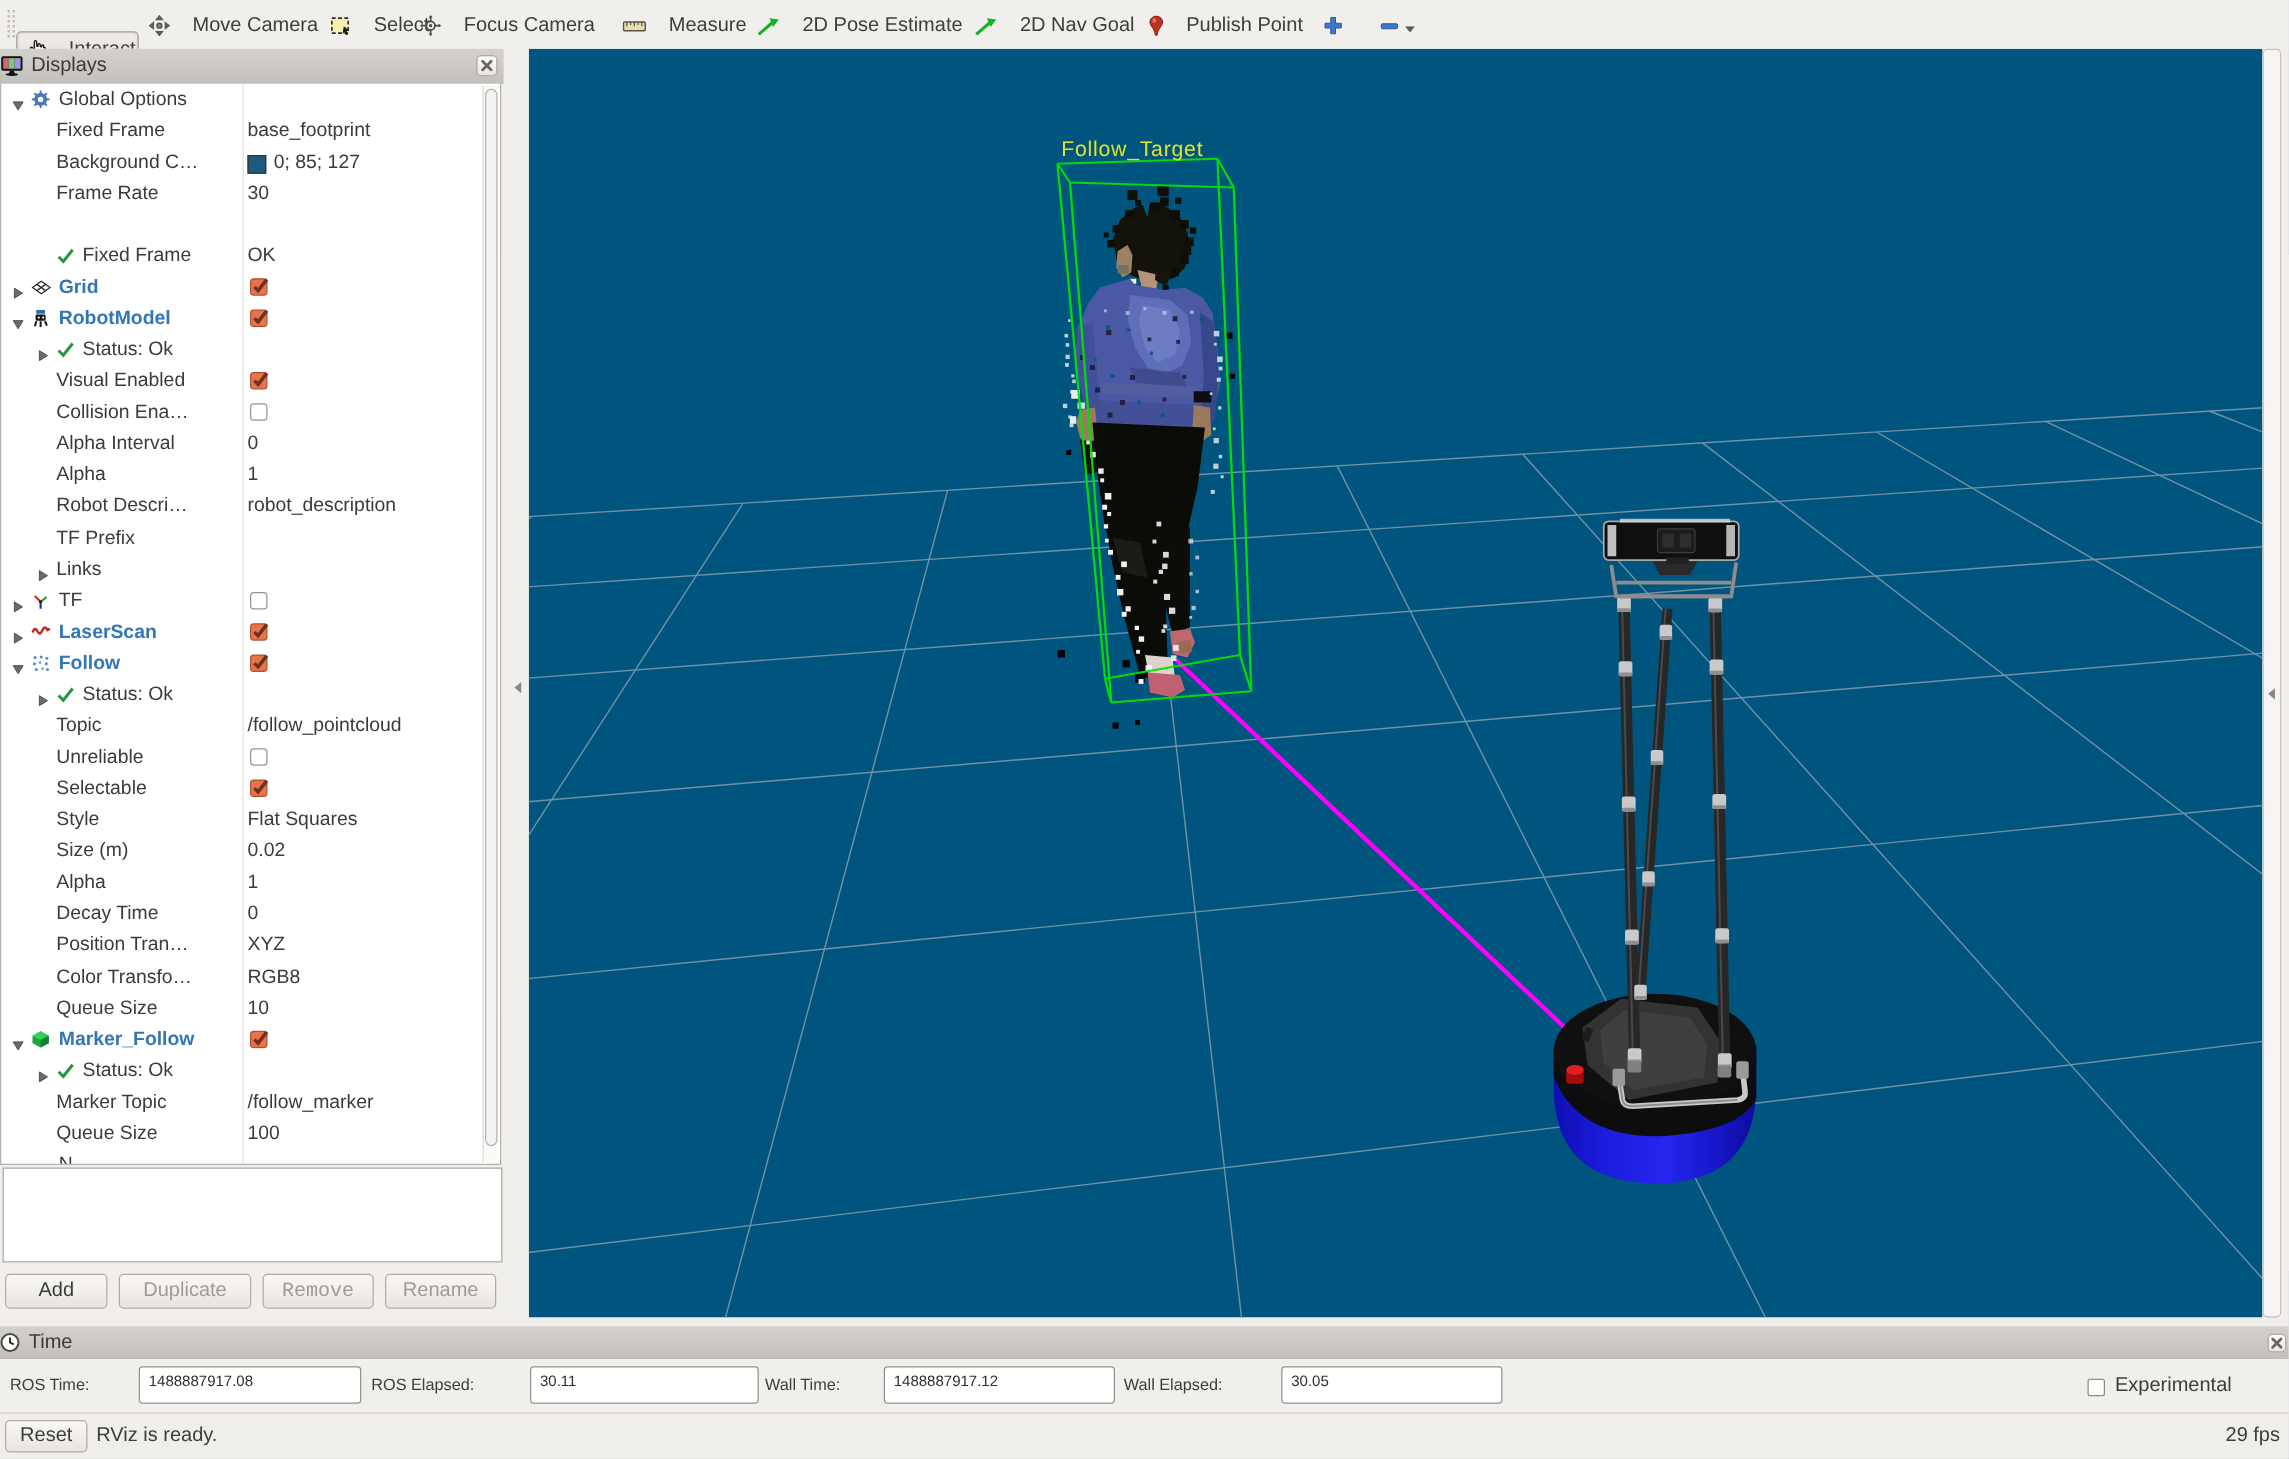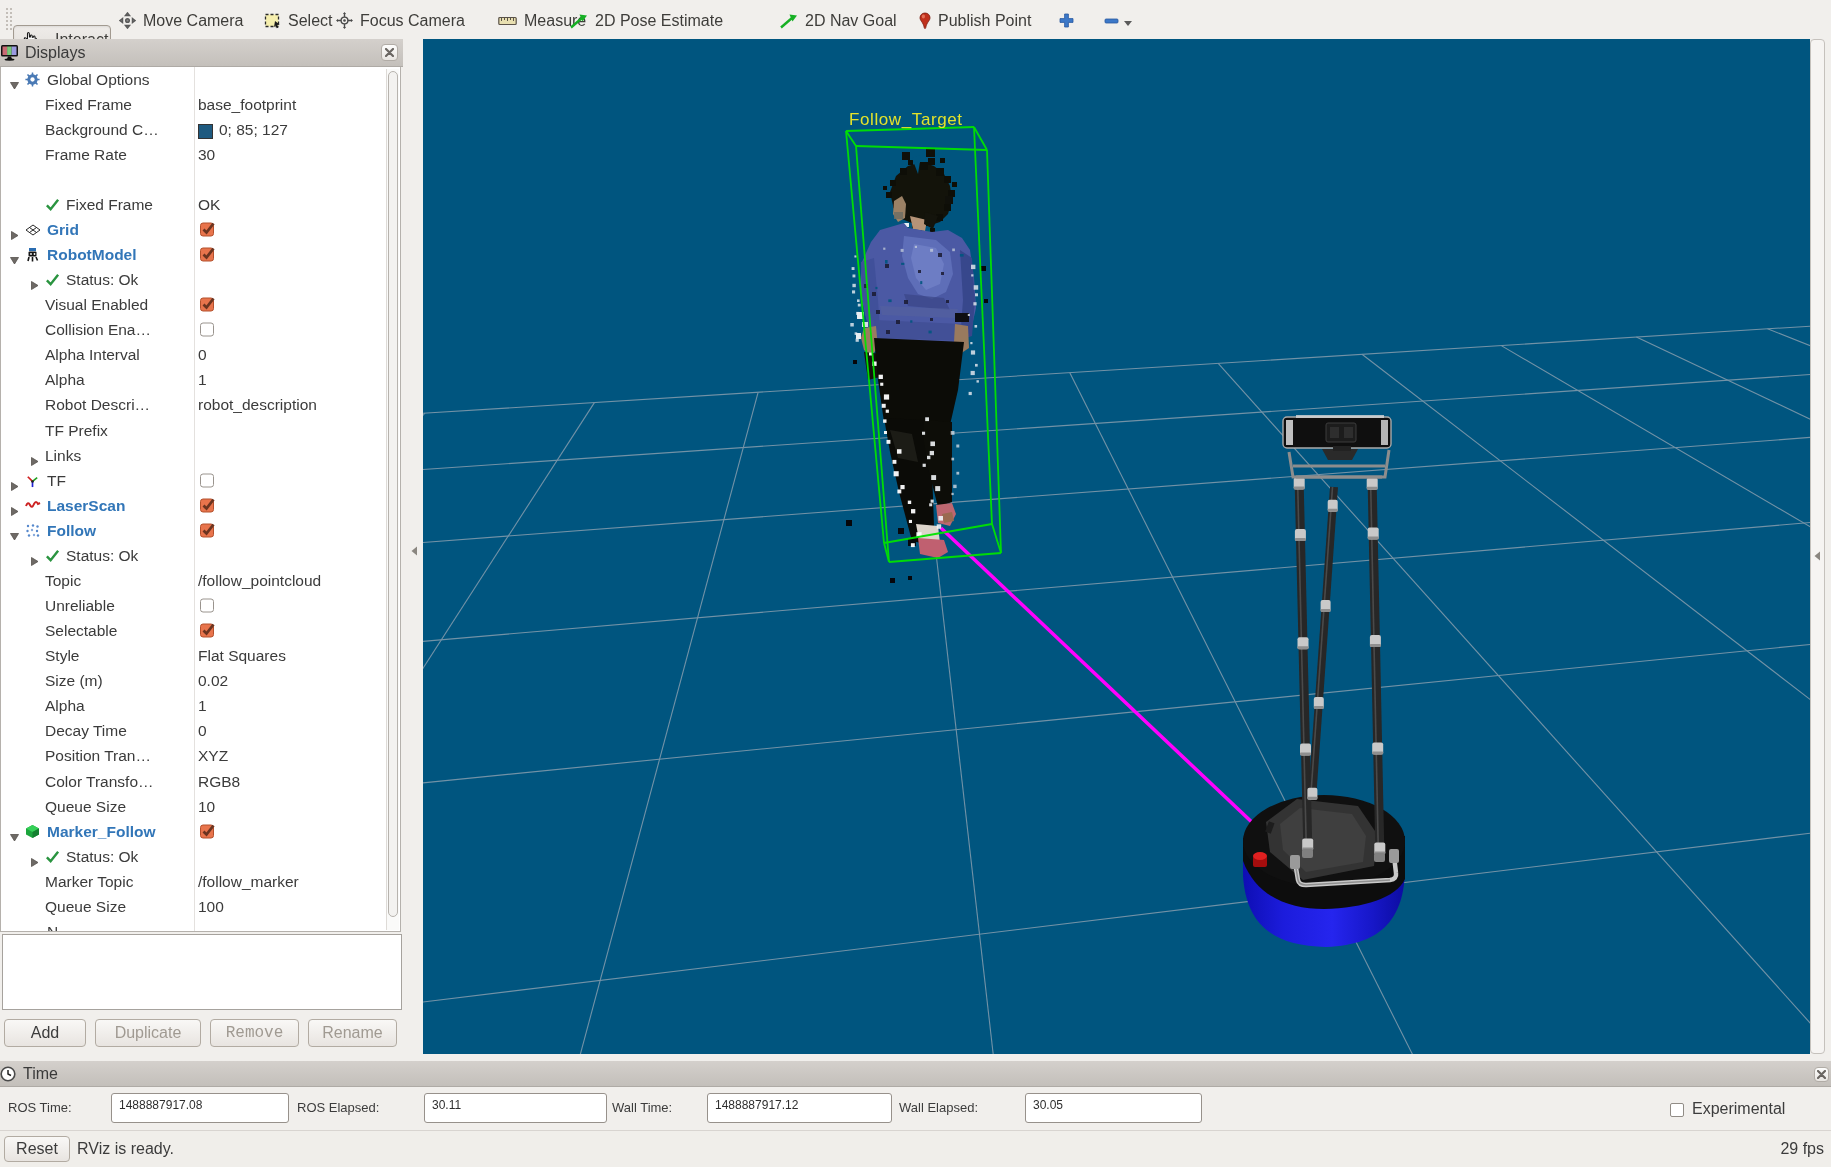--- a/index.html
+++ b/index.html
@@ -1,18 +1,18 @@
 <!DOCTYPE html>
 <html><head><meta charset="utf-8">
 <style>
 * { margin:0; padding:0; box-sizing:border-box; }
 html,body { width:1831px; height:1167px; overflow:hidden; font-family:"Liberation Sans",sans-serif; background:#f1efec; position:relative; }
 
 #toolbar { position:absolute; left:0; top:0; width:1831px; height:39px; background:#f1efec; }
-.tbtn { position:absolute; top:0; height:41px; display:flex; align-items:center; gap:7px; color:#3e3d3a; font-size:16px; white-space:nowrap; }
+.tbtn { position:absolute; top:0; height:41px; display:flex; align-items:center; gap:18px; color:#3e3d3a; font-size:16px; white-space:nowrap; }
 #interact { position:absolute; left:13px; top:5px; width:98px; height:29px; border:1px solid #a29a90; border-radius:4px; background:linear-gradient(#efece9,#e2dfda); display:flex; align-items:center; padding-left:8px; gap:16px; color:#3e3d3a; font-size:16px; box-shadow:inset 0 1px 2px rgba(0,0,0,0.08);margin-top:20px; }
 #drag1 { position:absolute; left:6px; top:8px; width:3px; height:22px; border-left:2px dotted #c3beb8; }
 #drag2 { position:absolute; left:10px; top:8px; width:3px; height:22px; border-left:2px dotted #c3beb8; }
 
 #dpanel { position:absolute; left:0; top:39px; width:403px; height:1014px; background:#f1efec; }
 #dtitle { position:absolute; left:0; top:0; width:403px; height:28px; background:linear-gradient(#d4d0cc,#c4c0bb); border-bottom:1px solid #aeaaa5; display:flex; align-items:center; }
 #dtitle .t { font-size:16px; color:#3a3a3a; margin-left:6px; }
 #dclose { position:absolute; right:5px; top:5px; width:17px; height:17px; background:linear-gradient(#fdfdfc,#e8e5e1); border:1px solid #b1aca6; border-radius:4px; display:flex; align-items:center; justify-content:center; }
 #tree { position:absolute; left:0; top:28px; width:401px; height:865px; background:#ffffff; border:1px solid #b5b1ac; border-top:none; overflow:hidden; }
 #colsep { position:absolute; left:193px; top:0; width:1px; height:100%; background:#e4e1de; }
@@ -92,21 +92,21 @@
       </svg>
       <span>Focus Camera</span>
     </div>
   <div class="tbtn" style="left:498px">
       <svg width="19" height="12" viewBox="0 0 19 12">
         <rect x="0.8" y="2.5" width="17.4" height="7" rx="1" fill="#e8dfb0" stroke="#5a5248" stroke-width="1.2"></rect>
         <path d="M3.5 2.5 L3.5 6 M6.5 2.5 L6.5 5 M9.5 2.5 L9.5 6 M12.5 2.5 L12.5 5 M15.5 2.5 L15.5 6" stroke="#5a5248" stroke-width="1"></path>
       </svg>
       <span>Measure</span>
     </div>
-  <div class="tbtn" style="left:570px">
+  <div class="tbtn" style="left:606px">
       <svg width="18" height="16" viewBox="0 0 18 16">
         <path d="M1 14.5 L12 5" stroke="#16b024" stroke-width="2.4"></path>
         <path d="M9.5 1.5 L17 2.5 L12.5 8.5 Z" fill="#16b024"></path>
       </svg>
       <span>2D Pose Estimate</span>
     </div>
   <div class="tbtn" style="left:780px">
       <svg width="18" height="16" viewBox="0 0 18 16">
         <path d="M1 14.5 L12 5" stroke="#16b024" stroke-width="2.4"></path>
         <path d="M9.5 1.5 L17 2.5 L12.5 8.5 Z" fill="#16b024"></path>

